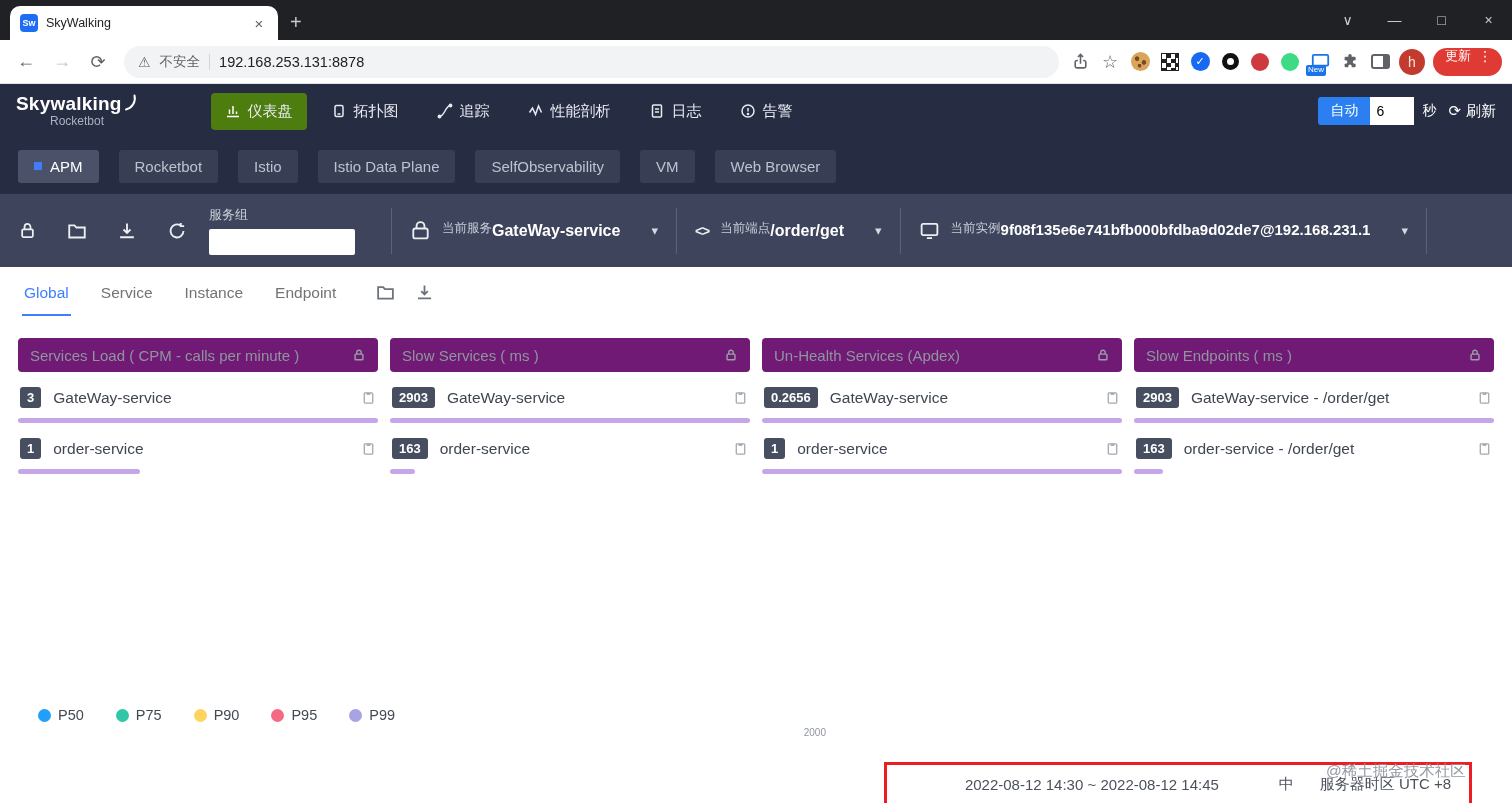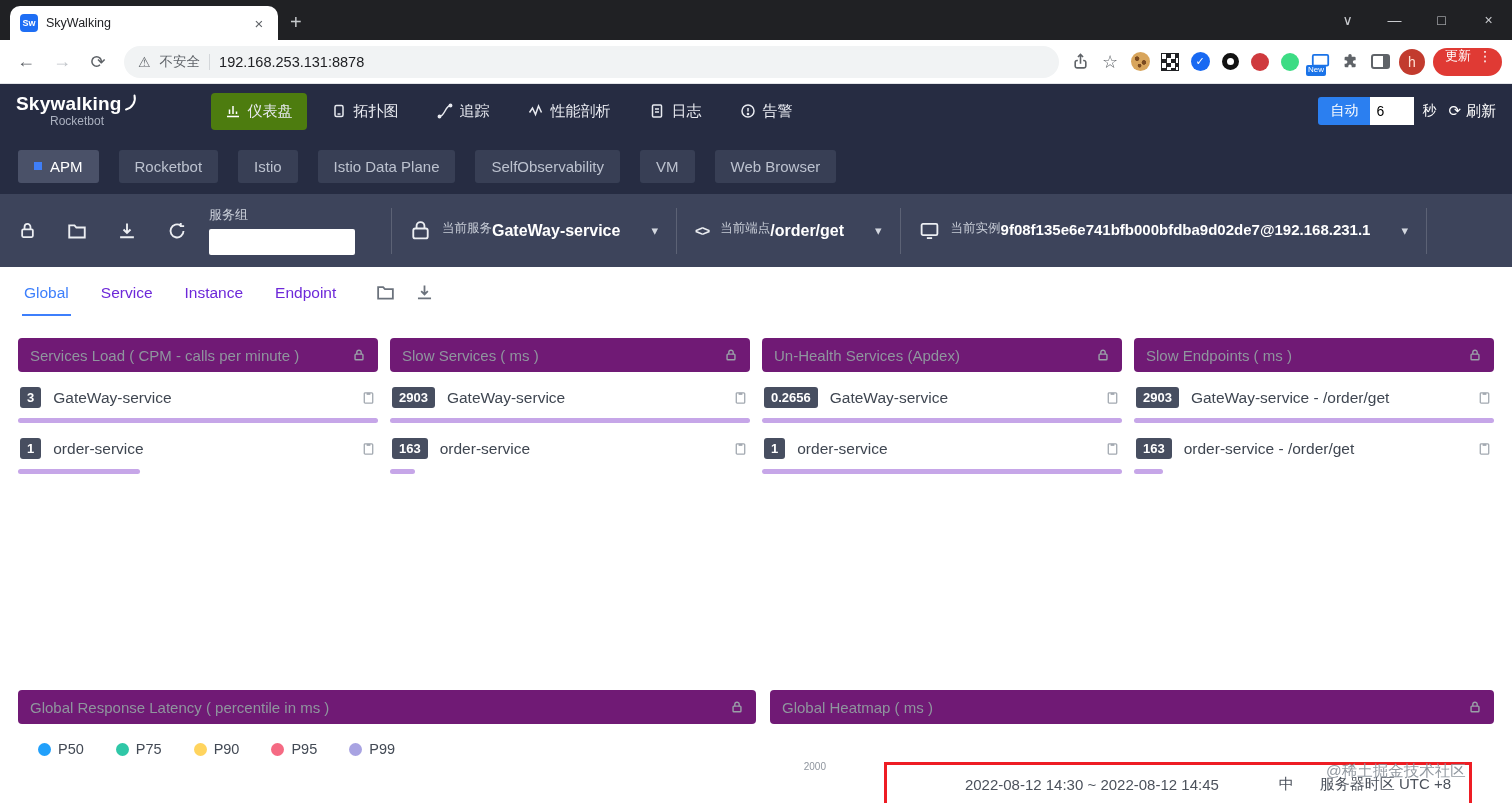--- a/index.html
+++ b/index.html
@@ -91,21 +91,21 @@
   .selector { display:flex; align-items:center; gap:11px; cursor:pointer; }
   .sel-texts { display:flex; flex-direction:row; line-height:1.25; }
   .sel-label { font-size:12.5px; color:#c7ccd6; }
   .sel-value { font-size:16px; font-weight:600; color:#fff; white-space:nowrap; }
   .sel-value.long { font-size:15px; font-weight:600; }
   .caret { color:#d3d7df; font-size:13px; margin-left:20px; }
   .code-ic { font-size:14px; font-weight:bold; color:#eceef2; letter-spacing:-1px; }
 
   
   .sw-tabs { height:51px; background:#fff; display:flex; align-items:center; padding:0 22px; gap:28px; }
-  .vtab { font-size:15.5px; color:#6d28d9; padding:15px 2px 12px; border-bottom:2px solid transparent; cursor:pointer; }
+  .vtab { font-size:15.5px; color:#737373; padding:15px 2px 12px; border-bottom:2px solid transparent; cursor:pointer; }
   .vtab.active { color:#3d7ffc; border-bottom-color:#3d7ffc; }
   .vtab-ics { display:flex; align-items:center; gap:20px; color:#6b727c; margin-left:10px; }
   .vtab-ics .ic { cursor:pointer; }
 
   
   .content { position:relative; height:485px; padding:20px 18px 0; }
   .cards-row { display:flex; gap:12px; }
   .card { flex:1; min-width:0; }
   .card-header { height:34px; background:#701a75; border-radius:4px; display:flex; align-items:center;
       justify-content:space-between; padding:0 12px; }
@@ -525,29 +525,20 @@
           </span>
         </div>
         <div class="m-bar" style="width: 8%; background: rgb(198, 166, 232);"></div>
       </div>
     </div>
 
   </div>
 
   <div class="bottom-row">
     <div class="bottom-left">
-      <div class="card-header">
-        <span class="card-title">Global Response Latency ( percentile in ms )</span>
-        <span class="lock-ic">
-          <svg width="14" height="14" viewBox="0 0 16 16" fill="none" stroke="currentColor" stroke-width="1.6">
-              <rect x="3.5" y="7" width="9" height="6.5" rx="1"></rect>
-              <path d="M5.5 7V5a2.5 2.5 0 0 1 5 0v2"></path>
-            </svg>
-        </span>
-      </div>
       <div class="legend">
         <div class="legend-item">
           <span class="legend-dot" style="background: rgb(33, 160, 251);"></span>
           <span class="legend-label">P50</span>
         </div>
         <div class="legend-item">
           <span class="legend-dot" style="background: rgb(47, 199, 167);"></span>
           <span class="legend-label">P75</span>
         </div>
         <div class="legend-item">
@@ -559,29 +550,20 @@
           <span class="legend-label">P95</span>
         </div>
         <div class="legend-item">
           <span class="legend-dot" style="background: rgb(168, 163, 226);"></span>
           <span class="legend-label">P99</span>
         </div>
       </div>
     </div>
 
     <div class="bottom-right">
-      <div class="card-header">
-        <span class="card-title">Global Heatmap ( ms )</span>
-        <span class="lock-ic">
-          <svg width="14" height="14" viewBox="0 0 16 16" fill="none" stroke="currentColor" stroke-width="1.6">
-              <rect x="3.5" y="7" width="9" height="6.5" rx="1"></rect>
-              <path d="M5.5 7V5a2.5 2.5 0 0 1 5 0v2"></path>
-            </svg>
-        </span>
-      </div>
       <div class="heat-tick">2000</div>
     </div>
   </div>
 </div>
 
 <div class="timebar" style="border-color: rgb(238, 29, 36);">
   <span class="time-range">2022-08-12 14:30 ~ 2022-08-12 14:45</span>
   <span class="lang-label">中</span>
   <span class="tz-label">服务器时区 UTC +8</span>
 </div>

